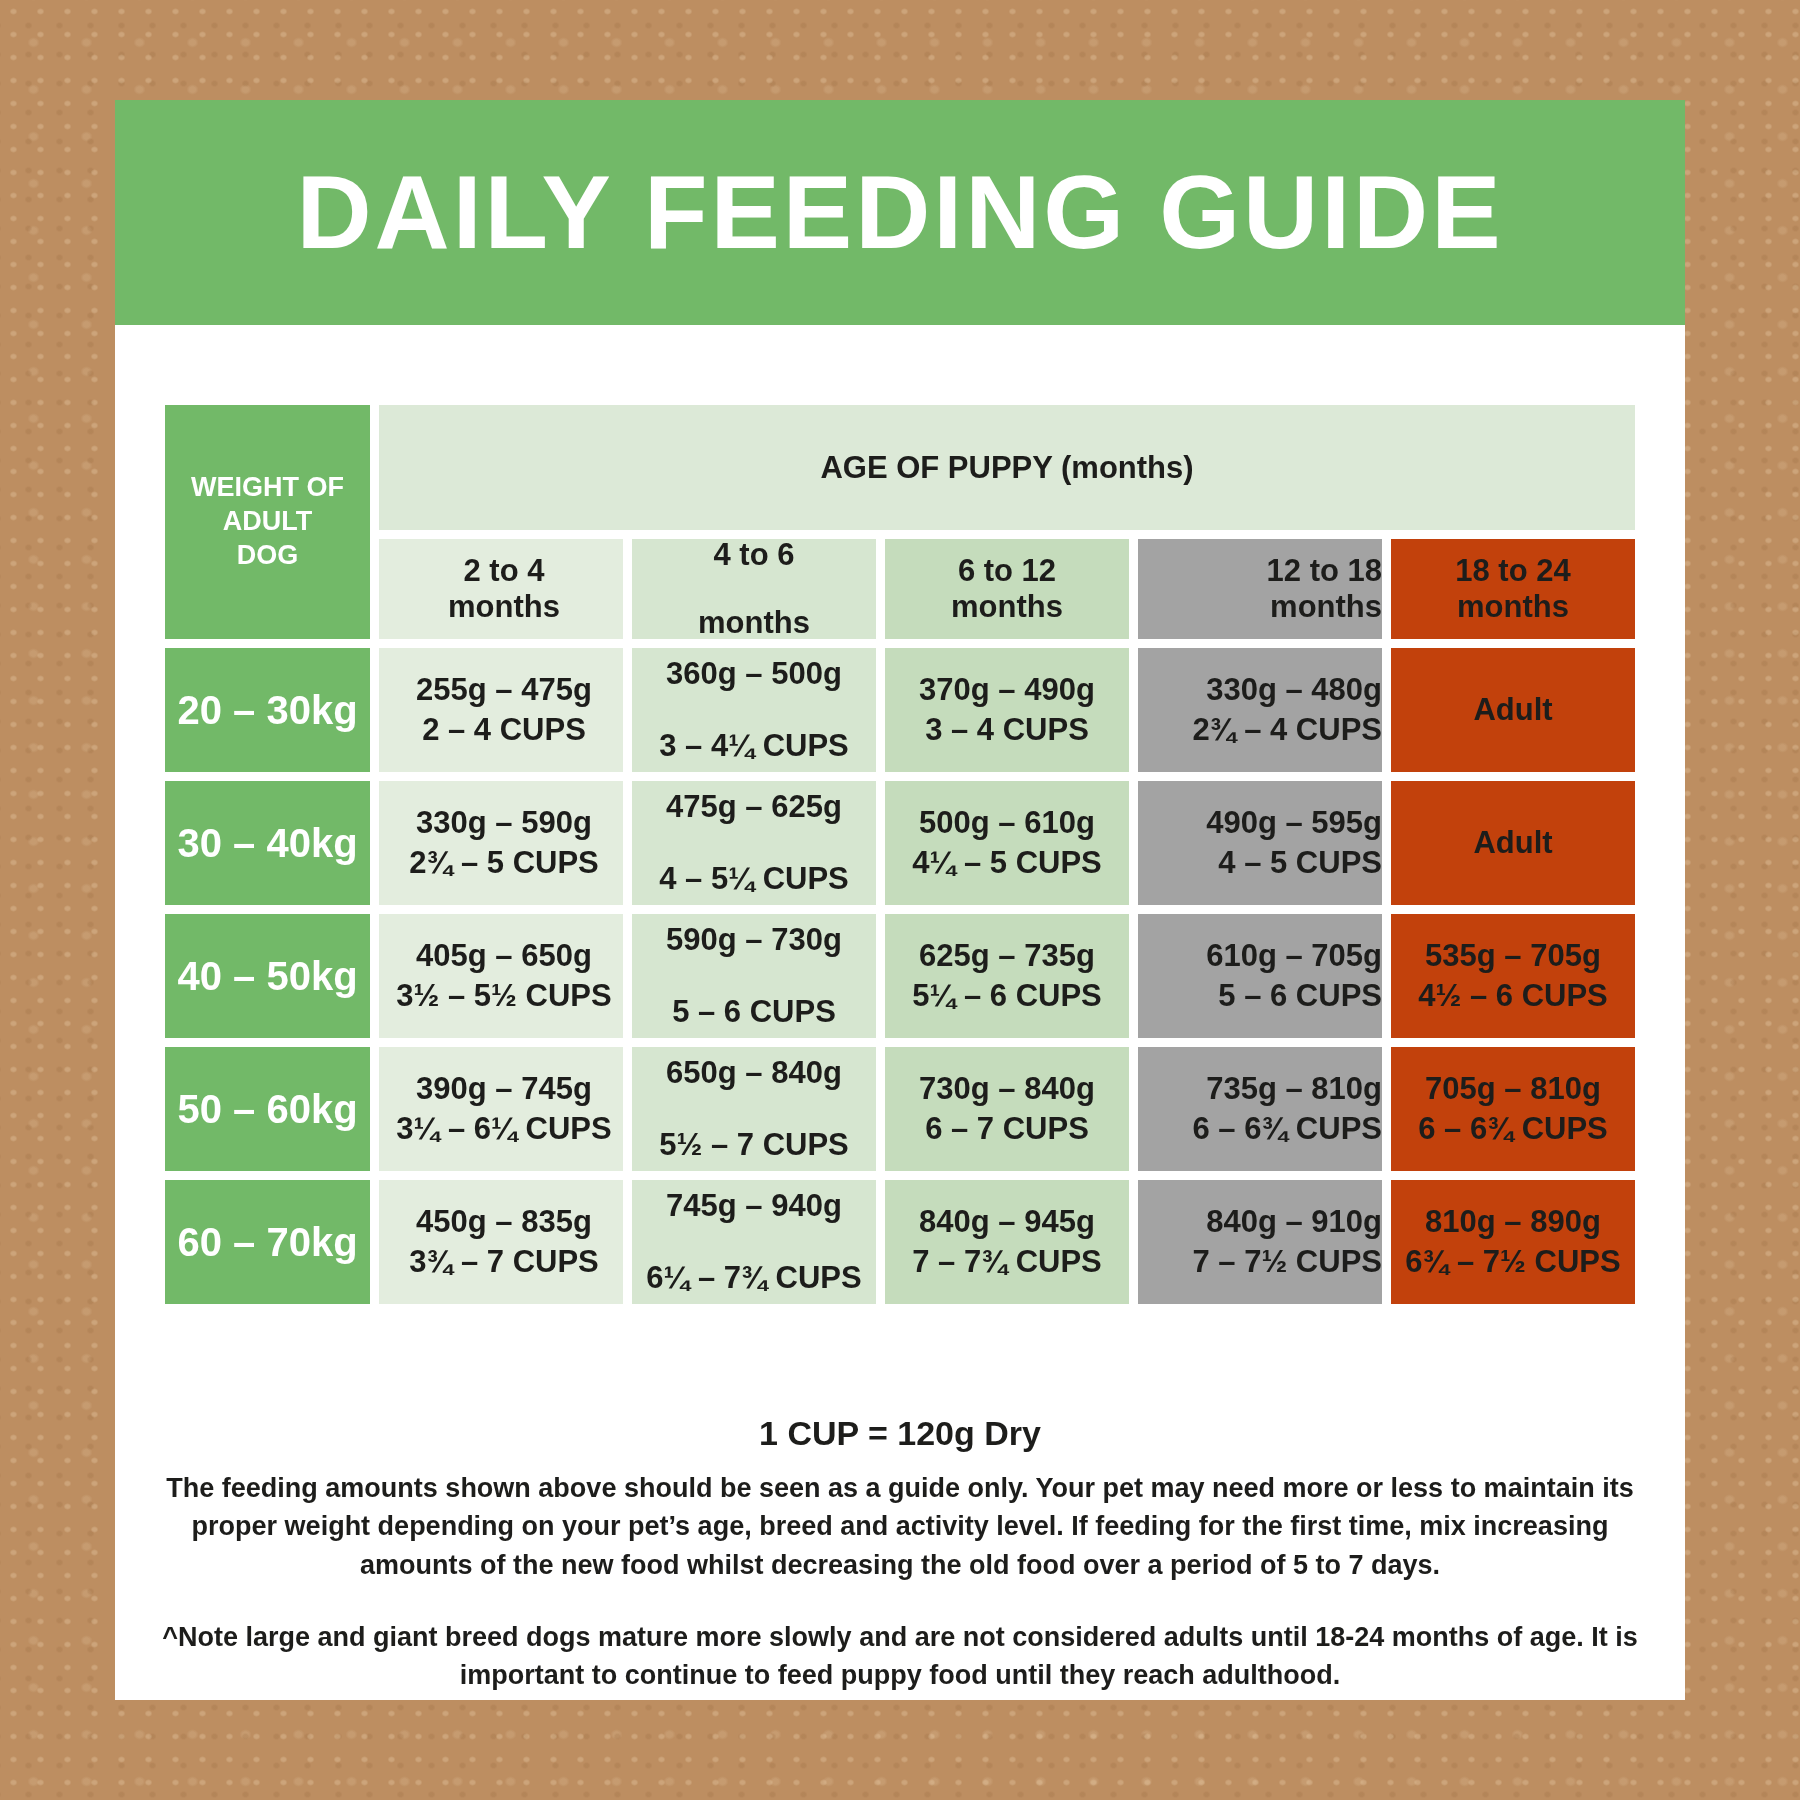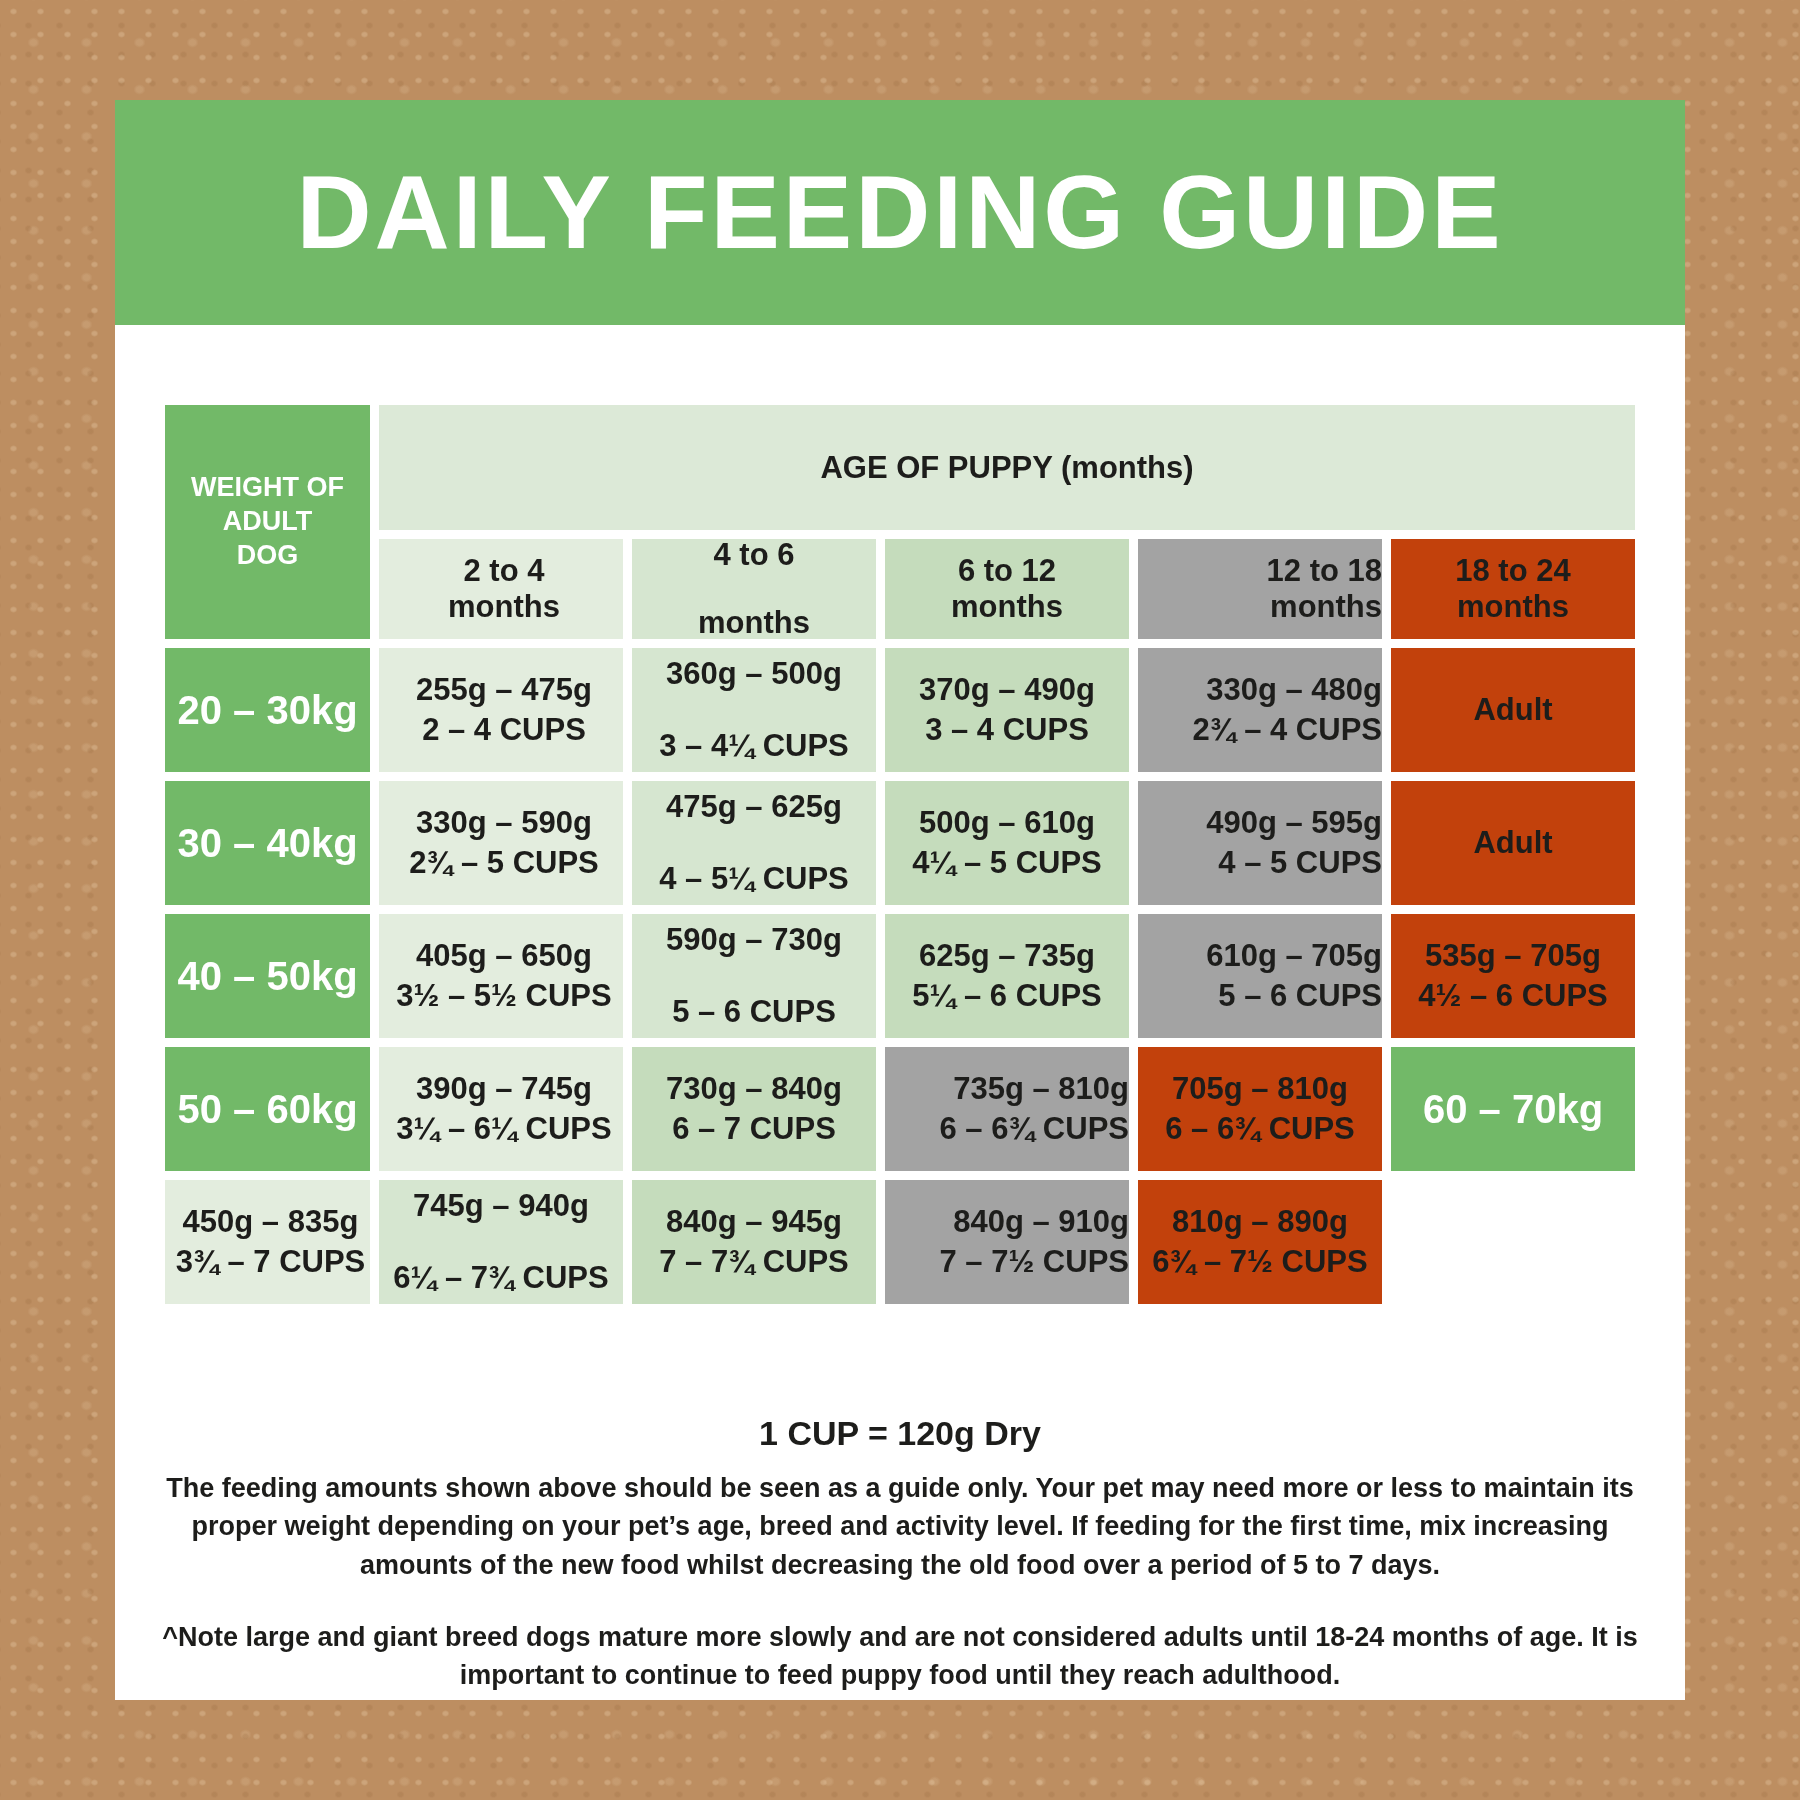--- a/index.html
+++ b/index.html
@@ -179,20 +179,24 @@
     <div class="cell datacell c4">
       <div class="g">535g – 705g</div>
       <div class="c">4½ – 6 CUPS</div>
     </div>
 
     <div class="cell green-cell wlabel">50 – 60kg</div>
     <div class="cell datacell c0">
       <div class="g">390g – 745g</div>
       <div class="c">3¼ – 6¼ CUPS</div>
     </div>
+    <div class="cell datacell c1">
+      <div class="g">650g – 840g</div>
+      <div class="c">5½ – 7 CUPS</div>
+    </div>
     <div class="cell datacell c2">
       <div class="g">730g – 840g</div>
       <div class="c">6 – 7 CUPS</div>
     </div>
     <div class="cell datacell c3">
       <div class="g">735g – 810g</div>
       <div class="c">6 – 6¾ CUPS</div>
     </div>
     <div class="cell datacell c4">
       <div class="g">705g – 810g</div>

